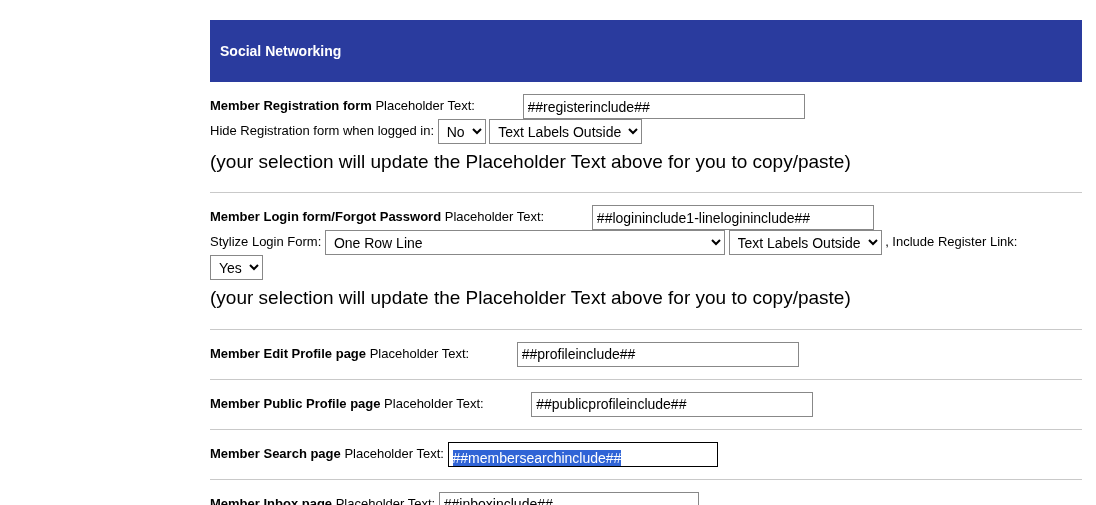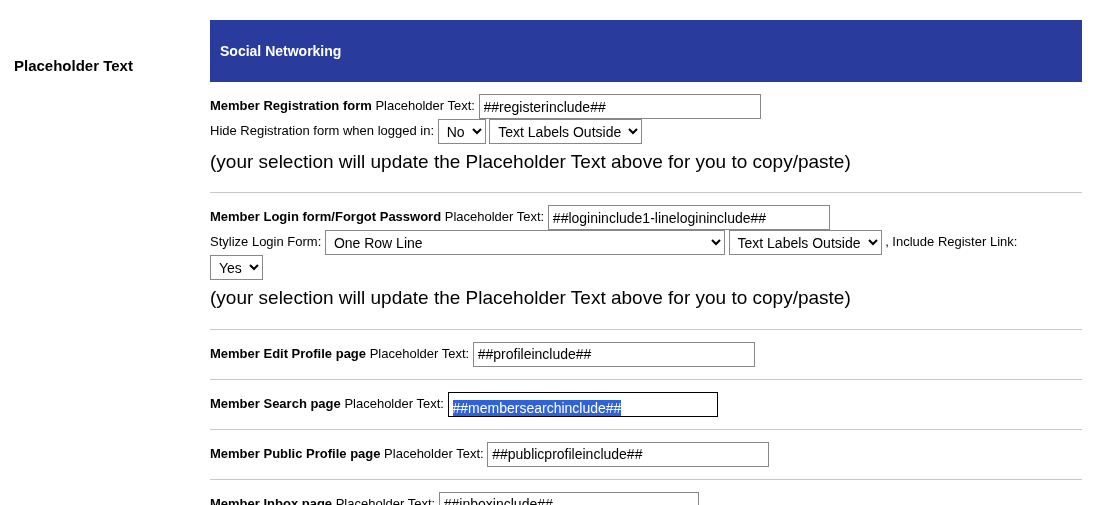--- a/index.html
+++ b/index.html
@@ -52,36 +52,35 @@
     font-family: Arial, sans-serif;
     font-size: 14px;
     padding: 2px 4px;
     border: 1px solid #888;
     background: #fff;
     vertical-align: middle;
     box-sizing: border-box;
     height: 25px;
   }
   input[type="text"] { width: 260px; }
-  input.wide { width: 282px; }
+  input.wide { width: 282px; margin-left: 44px; }
   select {
     height: 25px;
   }
   .hint { font-size: 19px; }
   .sel-highlight .hl {
     background: #3064d6;
     color: #fff;
   }
 </style>
 </head>
 <body>
 
 <div class="wrap">
   <div class="left-col">
-    <h3>Placeholder Text</h3>
   </div>
 
   <div class="right-col">
     <div class="section-header">Social Networking</div>
 
     <div class="section-row">
       <span class="lbl-strong">Member Registration form</span><span class="lbl-reg"> Placeholder Text: </span>
       <input type="text" class="wide" value="##registerinclude##" style=""><br>
       <span class="lbl-reg">Hide Registration form when logged in: </span>
       <select>
@@ -109,28 +108,28 @@
         <option>Yes</option>
       </select><br>
       <span class="hint">(your selection will update the Placeholder Text above for you to copy/paste)</span>
     </div>
 
     <div class="section-row">
       <span class="lbl-strong">Member Edit Profile page</span><span class="lbl-reg"> Placeholder Text: </span>
       <input type="text" class="wide" value="##profileinclude##" style="">
     </div>
 
+    <div class="section-row">
+      <span class="lbl-strong">Member Public Profile page</span><span class="lbl-reg"> Placeholder Text: </span>
+      <input type="text" class="wide" value="##publicprofileinclude##" style="">
+    </div>
+
     <div class="section-row sel-highlight">
       <span class="lbl-strong">Member Search page</span><span class="lbl-reg"> Placeholder Text: </span>
       <span style="display:inline-block;border:1px solid #000;height:25px;box-sizing:border-box;padding:2px 4px;width:270px;vertical-align:middle;background:#fff;"><span class="hl" style="font-size:14px;font-family:Arial,sans-serif;">##membersearchinclude##</span></span>
-    </div>
-
-    <div class="section-row">
-      <span class="lbl-strong">Member Public Profile page</span><span class="lbl-reg"> Placeholder Text: </span>
-      <input type="text" class="wide" value="##publicprofileinclude##" style="">
     </div>
 
     <div class="section-row">
       <span class="lbl-strong">Member Inbox page</span><span class="lbl-reg"> Placeholder Text: </span>
       <input type="text" value="##inboxinclude##" style="">
     </div>
 
   </div>
 </div>
 

